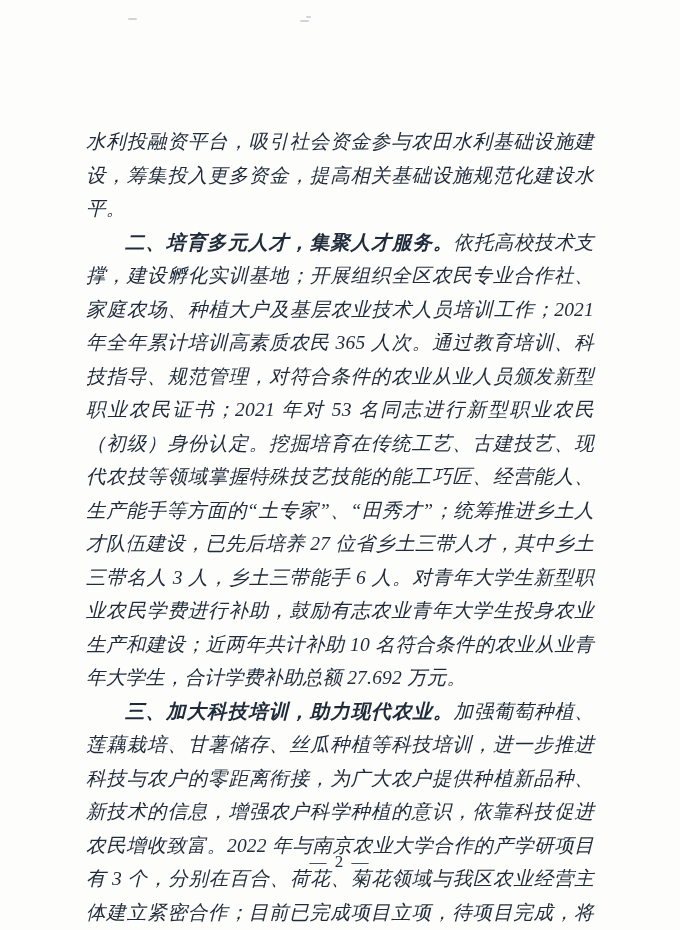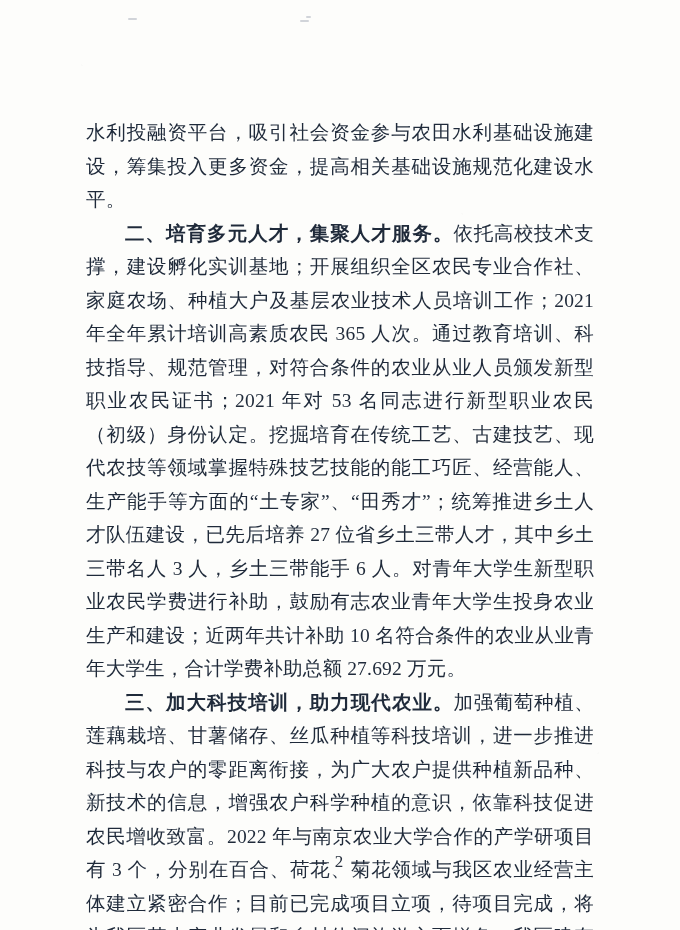--- a/index.html
+++ b/index.html
@@ -56,22 +56,23 @@
     top: 108px;
     width: 508px;
     color: #1f2a3a;
     font-size: 19.5px;
     line-height: 33.5px;
     letter-spacing: 0.2px;
     text-align: justify;
     text-justify: inter-character;
   }
   .para {
-    margin: 8px 0 0 0;
+    margin: 17px 0 0 0;
     text-indent: 0;
+    font-style: italic;
   }
   .para + .para {
     margin-top: 0;
   }
   .para.indent {
     text-indent: 39px;
   }
   .lead {
     font-weight: bold;
     letter-spacing: 0.6px;

